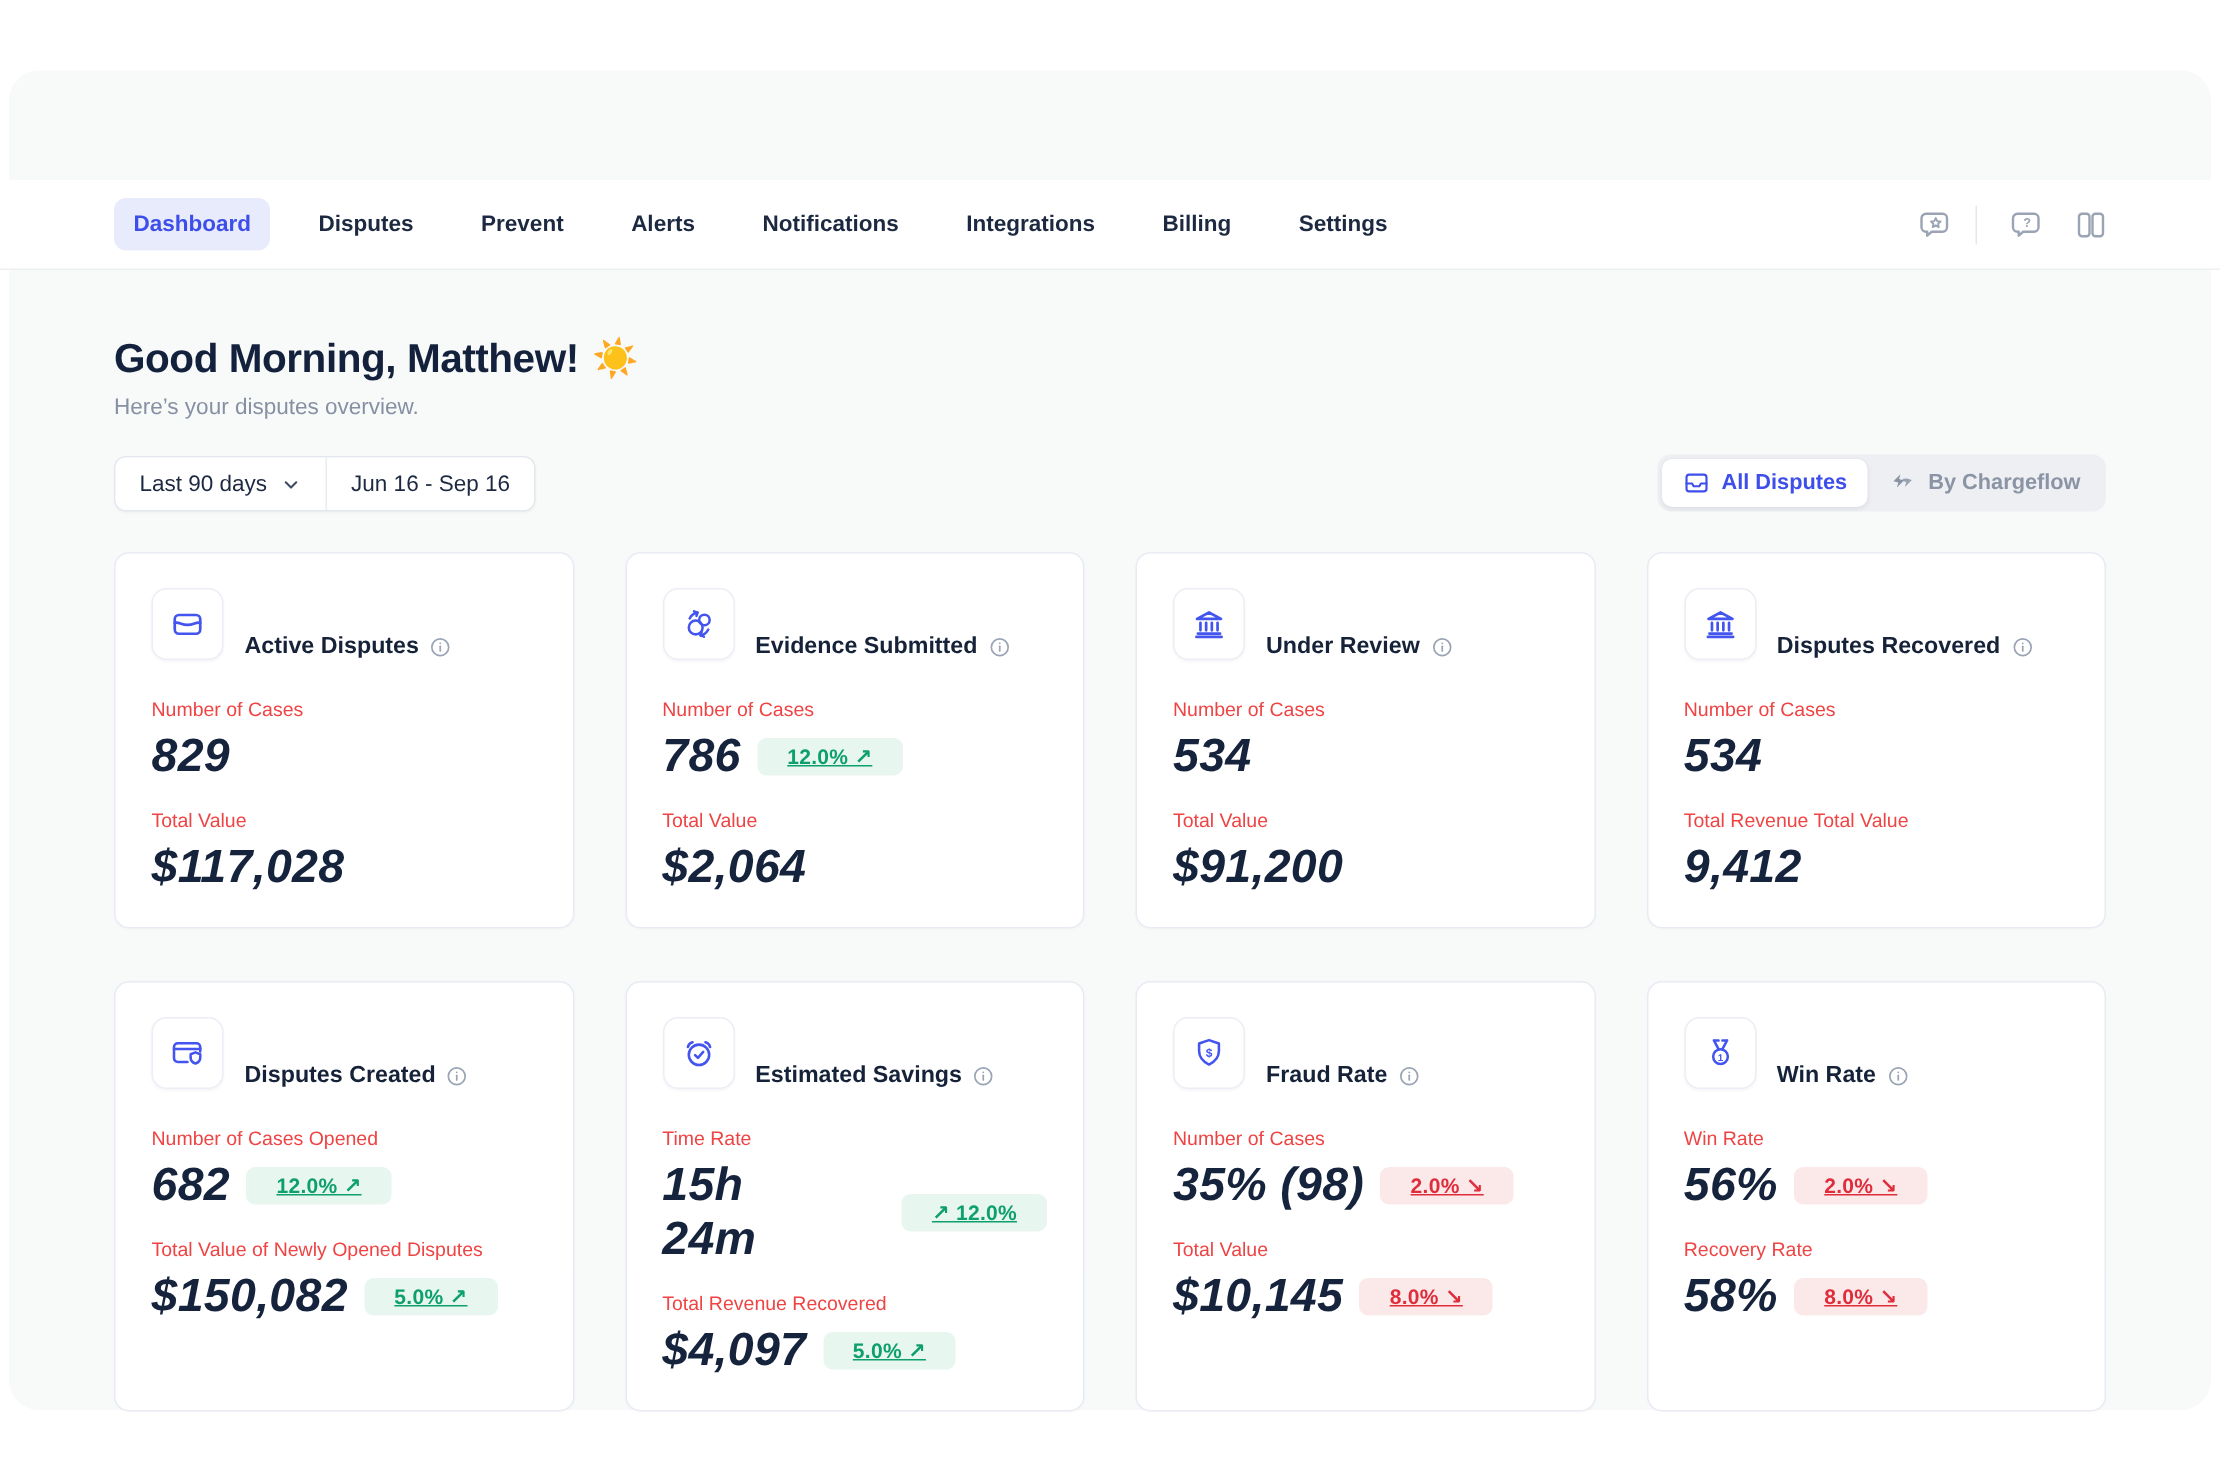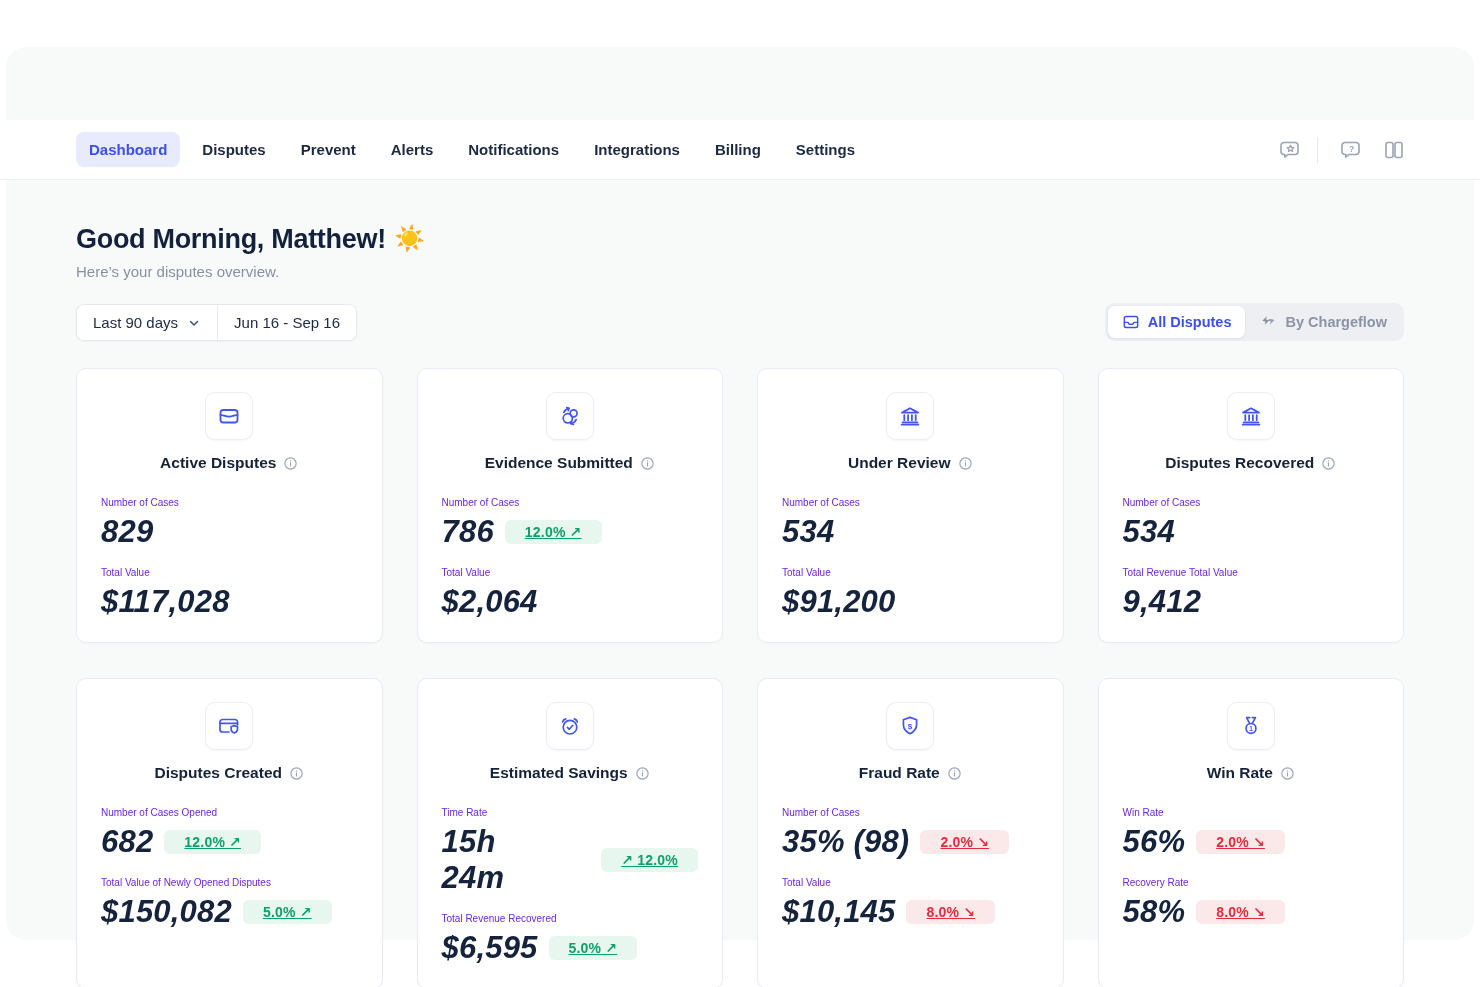--- a/index.html
+++ b/index.html
@@ -3,21 +3,21 @@
 <meta charset="utf-8">
 <style>
   * { margin:0; padding:0; box-sizing:border-box; }
   html,body { width:1480px; height:987px; background:#ffffff; font-family:"Liberation Sans","DejaVu Sans",sans-serif; overflow:hidden; }
   .stage { position:relative; width:1480px; height:987px; }
 
   .backdrop { position:absolute; left:6px; right:6px; top:47px; bottom:47px; background:#f7faf8; border-radius:20px; }
 
   
   .navbar { position:absolute; top:120px; left:0; right:0; height:60px; background:#ffffff; border-bottom:1px solid #edeff3; display:flex; align-items:center; justify-content:space-between; padding:0 70px 0 76px; }
-  .nav-items { display:flex; align-items:center; gap:9px; list-style:none; }
+  .nav-items { display:flex; align-items:center; gap:19px; list-style:none; }
   .nav-item { border:none; background:transparent; font-family:inherit; font-size:15px; font-weight:600; color:#1c2940; padding:9px 13px; border-radius:8px; cursor:pointer; white-space:nowrap; }
   .nav-item.active { background:#e8ebfb; color:#3d4eea; }
   .nav-tools { display:flex; align-items:center; }
   .tool-btn { border:none; background:transparent; color:#9aa4b4; width:32px; height:32px; display:flex; align-items:center; justify-content:center; cursor:pointer; }
   .tool-btn + .tool-btn { margin-left:12px; }
   .tool-divider { width:1px; height:26px; background:#e4e7ec; margin:0 16px 0 12px; }
 
   
   .main { position:absolute; top:181px; left:0; right:0; bottom:47px; padding:0 76px; }
   h1.greeting { margin-top:43px; font-size:27px; font-weight:700; color:#14213c; letter-spacing:-.3px; display:flex; align-items:flex-start; gap:9px; }
@@ -31,26 +31,26 @@
   .chev { color:#3d4a63; }
 
   .view-toggle { display:inline-flex; background:#edeff3; border-radius:9px; padding:3px; align-items:center; }
   .toggle-btn { display:flex; align-items:center; gap:8px; border:none; background:transparent; font-family:inherit; font-size:14.5px; font-weight:600; color:#8a94a4; padding:7px 14px; border-radius:7px; cursor:pointer; white-space:nowrap; }
   .toggle-btn.active { background:#fff; color:#3d4eea; box-shadow:0 1px 3px rgba(16,24,40,.08); }
   .toggle-btn .ticon { display:flex; }
 
   
   .cards { margin-top:27px; display:grid; grid-template-columns:repeat(4,1fr); column-gap:34px; row-gap:35px; }
   .card { background:#fff; border:1px solid #e9ebf4; border-radius:10px; padding:23px 24px 22px; min-height:240px; box-shadow:0 1px 2px rgba(16,24,40,.02); }
-  .card-head { display:flex; align-items:center; gap:14px; margin-bottom:25px;flex-direction:column; }
+  .card-head { display:flex; align-items:flex-end; gap:14px; margin-bottom:25px; }
   .icon-tile { width:48px; height:48px; flex:0 0 48px; border:1px solid #eceef6; border-radius:10px; background:#fff; display:flex; align-items:center; justify-content:center; color:#4355ee; box-shadow:0 1px 2px rgba(16,24,40,.04); }
   .card-title { font-size:15.5px; font-weight:700; color:#152238; display:flex; align-items:center; gap:7px; white-space:nowrap; }
   .info { color:#9aa4b4; display:flex; cursor:pointer; background:none; border:none; padding:0; }
   .metric + .metric { margin-top:17px; }
-  .m-label { font-size:10px; color:#6d28d9; margin-bottom:6px; }
+  .m-label { font-size:13px; color:#ef4444; margin-bottom:6px; }
   .m-row { display:flex; align-items:center; gap:11px; }
   .m-value { font-size:31px; font-weight:600; color:#16233c; letter-spacing:.2px;font-style:italic; }
   .badge { font-size:14px; font-weight:700; padding:4px 20px; border-radius:6px; letter-spacing:.2px; white-space:nowrap;text-decoration:underline; }
   .b-green { color:#0e9f6e; background:#e7f6ef; }
   .b-red { color:#e02d3c; background:#fbe9e9; }
   .badge-offset { margin-left:25px; }
 </style>
 </head>
 <body>
 
@@ -333,21 +333,21 @@
         <div class="metric">
           <div class="m-label">Time Rate</div>
           <div class="m-row">
             <span class="m-value">15h 24m</span>
             <span class="badge b-green badge-offset">↗ 12.0%</span>
           </div>
         </div>
         <div class="metric">
           <div class="m-label">Total Revenue Recovered</div>
           <div class="m-row">
-            <span class="m-value">$6,595</span>
+            <span class="m-value">$4,097</span>
             <span class="badge b-green">5.0% ↗</span>
           </div>
         </div>
       </div>
 
       <div class="card">
         <div class="card-head">
           <div class="icon-tile">
             <svg width="24" height="24" viewBox="0 0 24 24" fill="none" stroke="currentColor" stroke-width="1.7" stroke-linecap="round" stroke-linejoin="round">
               <path d="M12 3.4l6.6 2.3v5c0 4.6-2.9 7.2-6.6 9-3.7-1.8-6.6-4.4-6.6-9v-5z"></path>

